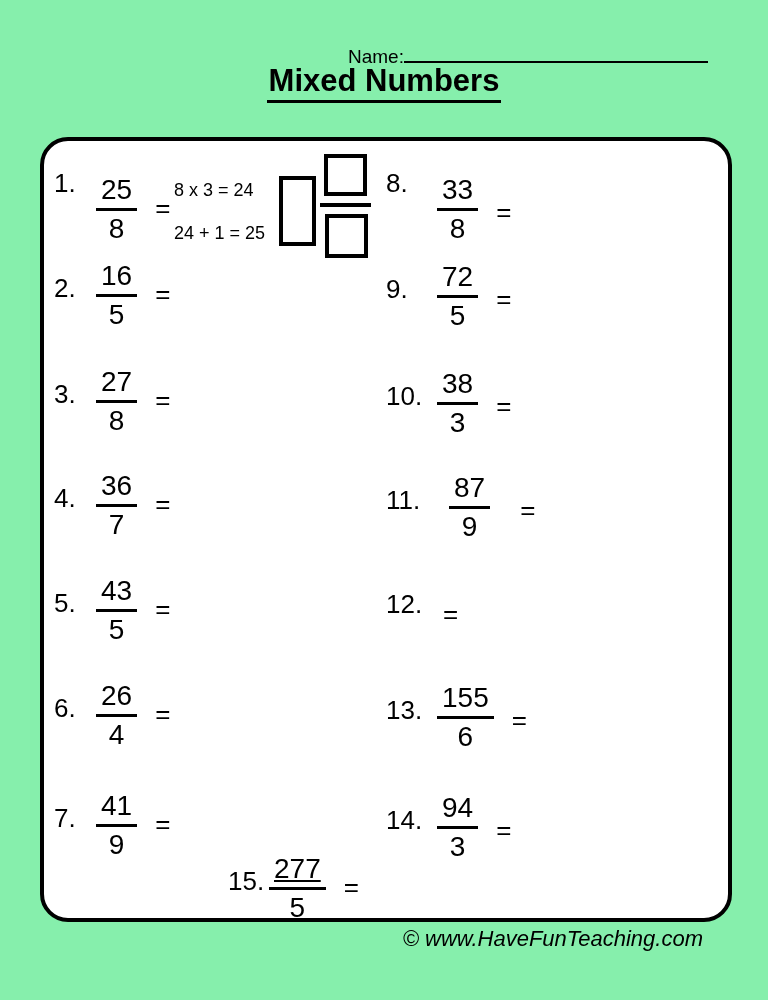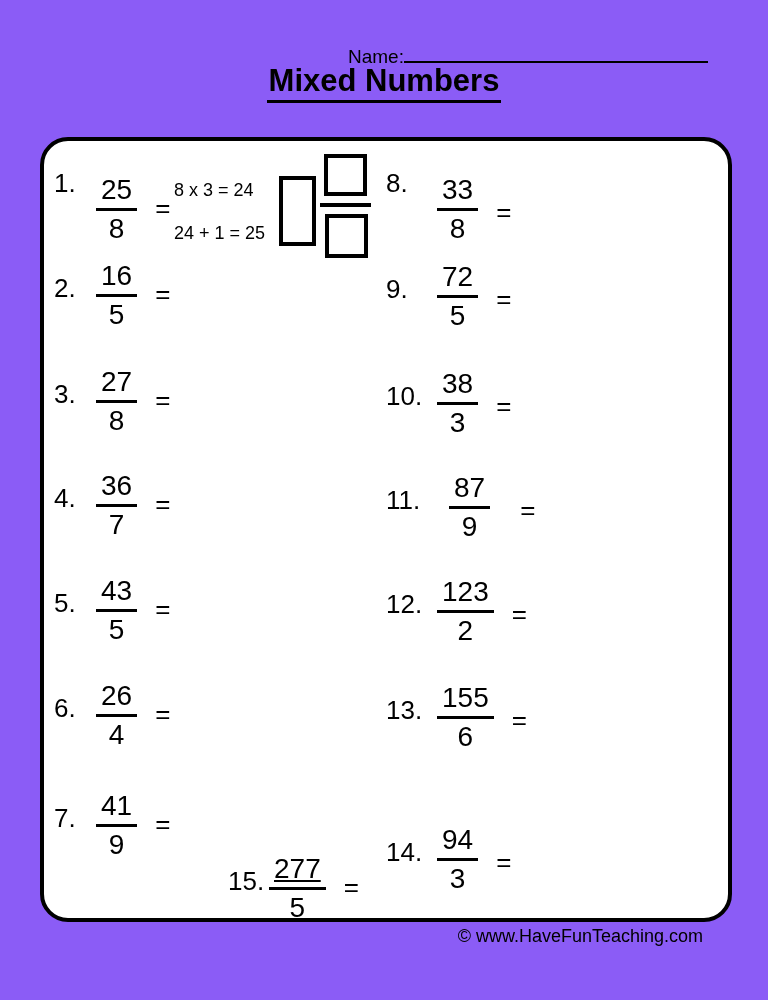--- a/index.html
+++ b/index.html
@@ -1,18 +1,18 @@
 <!DOCTYPE html>
 <html><head>
 <meta charset="utf-8">
 <style>
   * { margin:0; padding:0; box-sizing:border-box; }
   html,body { background:#ffffff; }
   body { font-family:"Liberation Sans", sans-serif; color:#000; }
-  .page { position:relative; width:768px; height:1000px; background:#8b5cf6; overflow:hidden; }
+  .page { position:relative; width:768px; height:1000px; background:#86efac; overflow:hidden; }
 
   
   .name-label { position:absolute; left:348px; top:46px; font-size:19px; }
   .name-line { position:absolute; left:404px; top:40px; width:304px; height:23px;
                border-bottom:2px solid #000; }
   .title-wrap { position:absolute; left:0; top:63px; width:100%; text-align:center; }
   .title-text { display:inline-block; font-size:31px; font-weight:bold;
                 border-bottom:3px solid #000; padding:0 2px 1px; }
   .directions { position:absolute; left:65px; top:107px; font-size:18px; }
   .dir-label { font-weight:bold; text-decoration:underline; }
@@ -39,21 +39,21 @@
   .ex-step { position:absolute; font-size:18px; white-space:nowrap;margin-top:12px; }
   .ex-step1 { left:130px; top:27px; }
   .ex-step2 { left:130px; top:70px; }
   .ans-box { position:absolute; border:4px solid #000; background:#fff; }
   .ans-whole { left:235px; top:35px; width:37px; height:70px; }
   .ans-numer { left:280px; top:13px; width:43px; height:42px; }
   .ans-line  { position:absolute; left:276px; top:62px; width:51px; height:4px; background:#000; }
   .ans-denom { left:281px; top:73px; width:43px; height:44px; }
 
   
-  .footer { position:absolute; right:65px; top:926px; font-size:18px; }
+  .footer { position:absolute; right:65px; top:926px; font-size:22px;font-style:italic; }
 </style>
 </head>
 <body>
 
 <div class="page">
 
   <span class="name-label">Name:</span>
   <span class="name-line"></span>
 
   <div class="title-wrap">
@@ -154,35 +154,31 @@
     <div class="problem cr" style="left:342px;top:330px;gap:12px;">
       <span class="pnum">11.</span>
       <span class="frac">
           <span class="fnum">87</span>
           <span class="fden">9</span>
         </span>
       <span class="eq">=</span>
     </div>
     <div class="problem cr" style="left:342px;top:434px;">
       <span class="pnum">12.</span>
-      <span class="frac">
-          <span class="fnum">123</span>
-          <span class="fden">2</span>
-        </span>
       <span class="eq">=</span>
     </div>
     <div class="problem cr" style="left:342px;top:540px;">
       <span class="pnum">13.</span>
       <span class="frac">
           <span class="fnum">155</span>
           <span class="fden">6</span>
         </span>
       <span class="eq">=</span>
     </div>
-    <div class="problem cr" style="left:342px;top:650px;margin-top:32px;">
+    <div class="problem cr" style="left:342px;top:650px;">
       <span class="pnum">14.</span>
       <span class="frac">
           <span class="fnum">94</span>
           <span class="fden">3</span>
         </span>
       <span class="eq">=</span>
     </div>
 
     <div class="problem p15" style="left:184px;top:711px;">
       <span class="pnum">15.</span>

